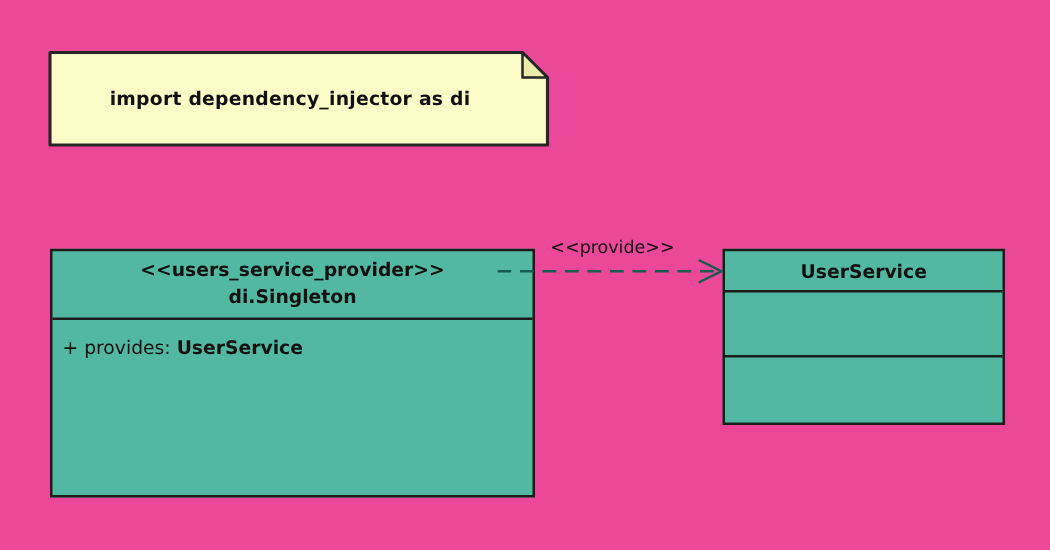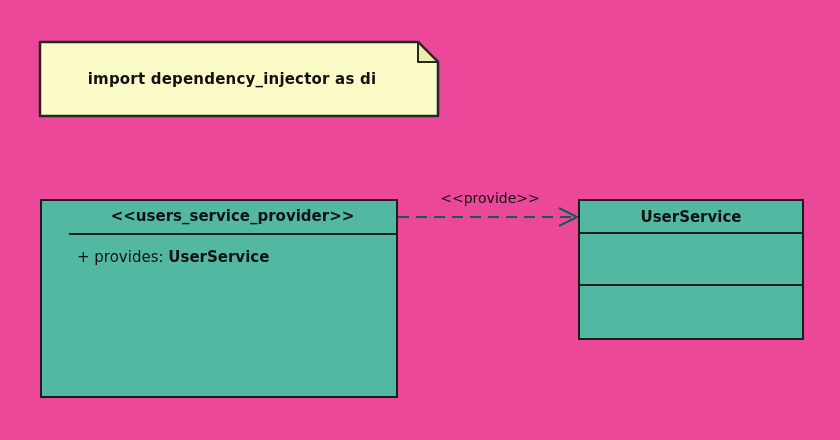--- a/index.html
+++ b/index.html
@@ -47,23 +47,22 @@
     position: absolute;
     box-sizing: border-box;
     background: var(--class-fill, #53b8a2);
     border: 2px solid var(--class-border, #1c1c1c);
     display: flex;
     flex-direction: column;
   }
   .provider {
     left: 40px;
     top: 199px;
-    width: 358px;
+    width: 388px;
     height: 199px;
-    padding-left: 27px;
   }
   .service {
     left: 578px;
     top: 199px;
     width: 226px;
     height: 141px;
   }
   .uml-header {
     border-bottom: 2px solid var(--class-border, #1c1c1c);
     text-align: center;
@@ -128,20 +127,21 @@
     <svg width="402" height="78" viewBox="0 0 402 78">
       <path d="M2 2 H380 L400 22 V76 H2 Z" style="fill:var(--note-fill,#fbfbc8); stroke:var(--note-border,#262626); stroke-width:2.5;" stroke-linejoin="round"></path>
       <path d="M380 2 V22 H400 Z" style="fill:var(--note-fold,#ebebaa); stroke:var(--note-border,#262626); stroke-width:2;" stroke-linejoin="round"></path>
     </svg>
     <div class="note-text">import dependency_injector as di</div>
   </div>
 
   <div class="uml-class provider">
     <div class="uml-header">
       <div>&lt;&lt;users_service_provider&gt;&gt;</div>
+      <div>di.Singleton</div>
     </div>
     <div class="uml-section attributes">
       <div class="member"><span>+ provides: </span><span class="bold">UserService</span></div>
     </div>
   </div>
 
   <svg class="relation-svg" width="186" height="26" viewBox="0 0 186 26">
     <line x1="0" y1="13" x2="177" y2="13" style="stroke:var(--arrow-color,#155b4e); stroke-width:2;" stroke-dasharray="11,7"></line>
     <polyline points="161,4 179,13 161,22" style="fill:none; stroke:var(--arrow-color,#155b4e); stroke-width:2;"></polyline>
   </svg>

